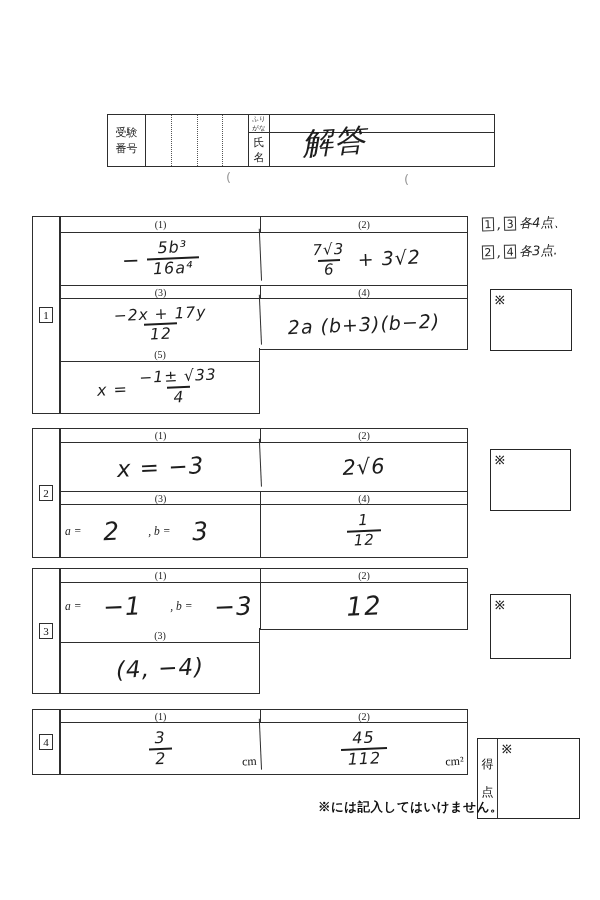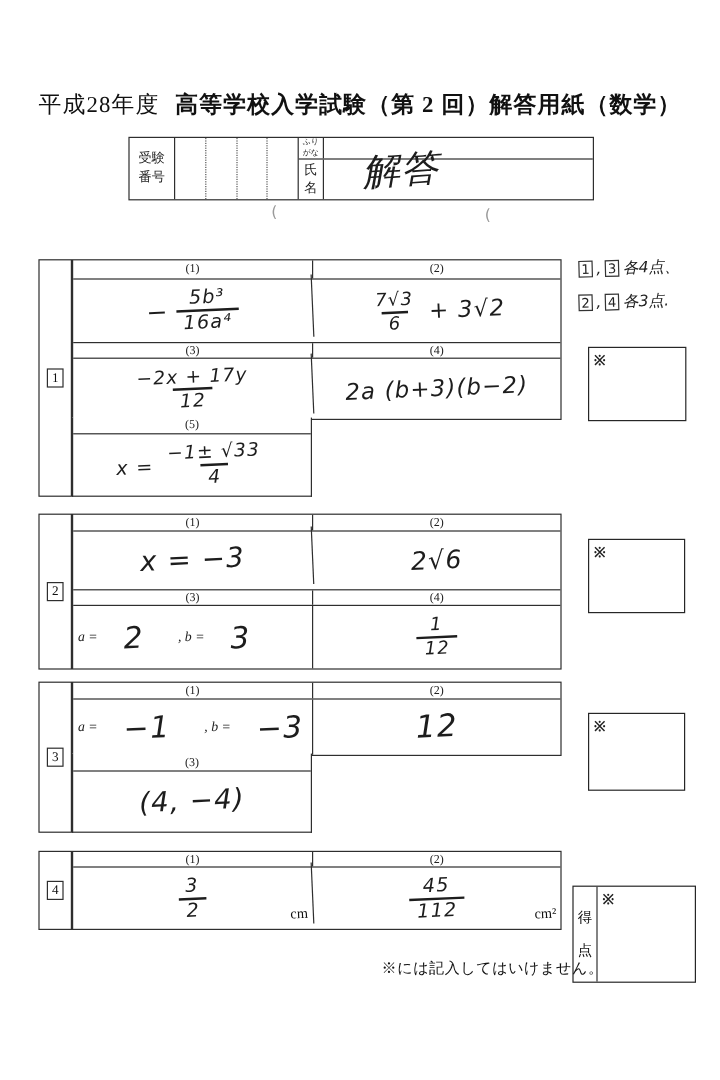--- a/index.html
+++ b/index.html
@@ -84,32 +84,29 @@
   .pbox { display:inline-block; border:1.3px solid #333; min-width:12px; height:14px; line-height:13px; text-align:center; font-size:11px; font-style:normal; }
   .starbox { position:absolute; border:1.9px solid #262626; background:#fff; }
   .sb1 { left:490px; top:289px; width:82px; height:62px; }
   .sb2 { left:490px; top:449px; width:81px; height:62px; }
   .sb3 { left:490px; top:594px; width:81px; height:65px; }
   .star { display:inline-block; margin:2px 0 0 4px; font-size:11.5px; font-weight:600; color:#222; font-family:"Liberation Serif",serif; font-style:normal; }
   .scorebox { position:absolute; left:477px; top:738px; width:103px; height:81px; border:1.9px solid #262626; display:flex; background:#fff; }
   .score-l { width:20px; border-right:1.4px solid #333; display:flex; flex-direction:column; align-items:center; justify-content:center; gap:11px; font-size:12px; color:#111; }
   .score-r { flex:1; }
 
-  .footer { position:absolute; left:318px; top:799px; font-size:12.5px; font-weight:400; letter-spacing:0.5px; color:#111; }
+  .footer { position:absolute; left:318px; top:799px; font-size:12.5px; font-weight:700; letter-spacing:0.5px; color:#111; }
   .artifact { position:absolute; color:#9a9a9a; font-size:13px; font-family:"DejaVu Sans",sans-serif; }
   .af1 { left:226px; top:170px; } .af2 { left:404px; top:172px; }
 </style>
 </head>
 <body>
 
 <div class="page">
 
-  <div class="title">
-    <span class="era">平成28年度</span><span class="main">高等学校入学試験（第 2 回）解答用紙（数学）</span>
-  </div>
 
   <div class="namebox">
     <div class="nb-examno">
       <span>受験</span>
       <span>番号</span>
     </div>
     <div class="nb-num">
       <div class="numcell"></div>
       <div class="numcell"></div>
       <div class="numcell"></div>

